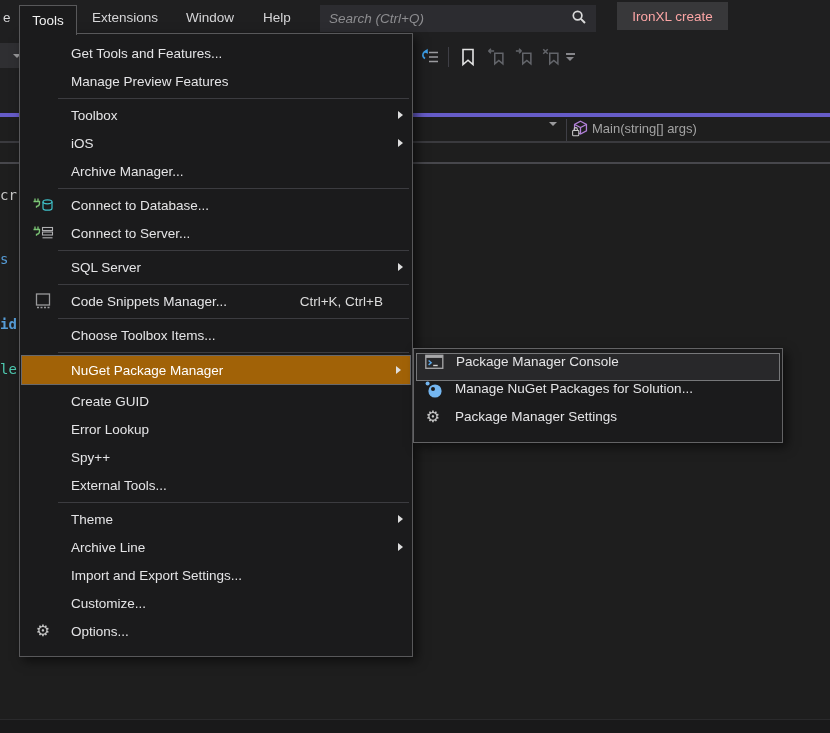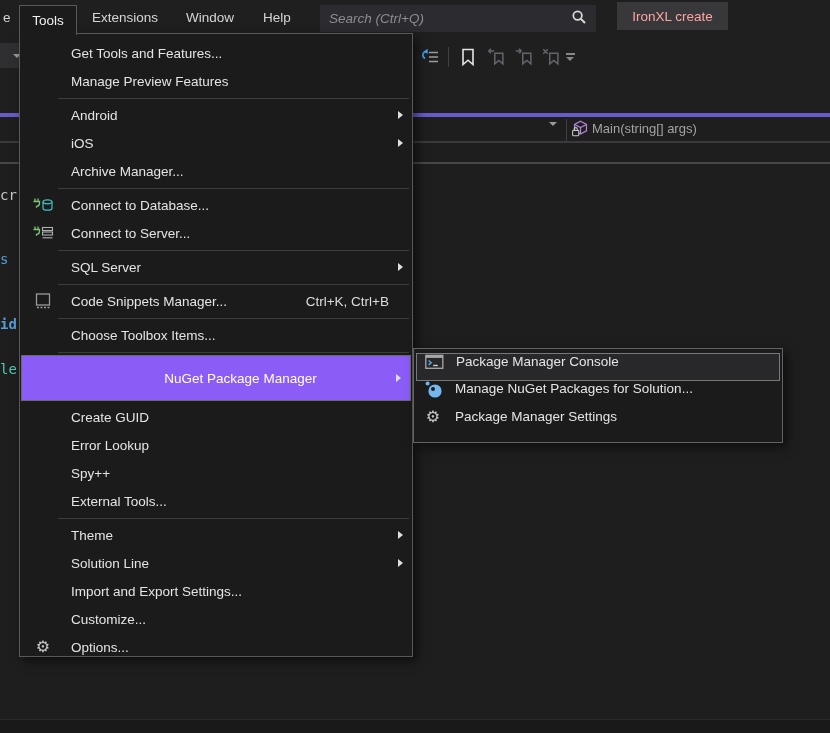--- a/index.html
+++ b/index.html
@@ -53,25 +53,25 @@
 
   
   .menu-tab { position:absolute; left:19px; top:5px; width:58px; height:30px; background:#1b1b1c;
               border:1px solid #58585a; border-bottom:none; z-index:6;
               display:flex; align-items:center; justify-content:center; color:#f0f0f0; font-size:13.5px; }
   .menu-panel { position:absolute; left:19px; top:33px; width:394px; height:624px; background:#1b1b1c;
                 border:1px solid #58585a; z-index:5; padding-top:5px; box-shadow:4px 4px 10px rgba(0,0,0,0.55); }
   .mrow { height:28px; display:flex; align-items:center; position:relative; padding-left:8px; cursor:default; }
   .mi-icon { flex:0 0 30px; display:flex; align-items:center; justify-content:center; }
   .mi-label { margin-left:13px; font-size:13.5px; color:#e4e4e6; white-space:nowrap; }
-  .mi-shortcut { margin-left:auto; margin-right:23px; font-size:13.5px; color:#dcdcdc; }
+  .mi-shortcut { margin-left:auto; margin-right:29px; font-size:13.5px; color:#dcdcdc; }
   .mi-arrow { position:absolute; right:9px; top:50%; margin-top:-4px; width:0; height:0;
               border-top:4px solid transparent; border-bottom:4px solid transparent; border-left:5px solid #dedede; }
   .msep { height:1px; background:#3c3c40; margin:3px 3px 2px 38px; }
-  .mrow.hl { margin:2px 1px; border:1px solid #69696b; background:#8b5cf6; height:46px; padding-left:6px;justify-content:center; }
+  .mrow.hl { margin:2px 1px; border:1px solid #69696b; background:#a16207; height:30px; padding-left:6px; }
   .mrow.hl .mi-label { color:#ffffff; }
   .gear-glyph { font-size:16px; color:#c6c6c6; line-height:1; }
 
   
   .submenu-panel { position:absolute; left:413px; top:348px; width:370px; height:95px; background:#1b1b1c;
                    border:1px solid #636365; z-index:7; padding-top:4px; box-shadow:4px 4px 10px rgba(0,0,0,0.55); }
   .srow { height:28px; display:flex; align-items:flex-start; padding-left:5px; cursor:default; }
   .si-icon { flex:0 0 28px; display:flex; align-items:center; justify-content:center; }
   .si-label { margin-left:8px; font-size:13.5px; color:#e4e4e6; white-space:nowrap; }
   .srow.focused { margin:0 2px; border:1px solid #77787a; background:#28282a; height:28px; padding-left:3px; }
@@ -174,21 +174,21 @@
       <span class="mi-label">Get Tools and Features...</span>
     </div>
     <div class="mrow">
       <span class="mi-icon"></span>
       <span class="mi-label">Manage Preview Features</span>
     </div>
     <div class="msep"></div>
 
     <div class="mrow">
       <span class="mi-icon"></span>
-      <span class="mi-label">Android</span>
+      <span class="mi-label">Toolbox</span>
       <span class="mi-arrow"></span>
     </div>
     <div class="mrow">
       <span class="mi-icon"></span>
       <span class="mi-label">iOS</span>
       <span class="mi-arrow"></span>
     </div>
     <div class="mrow">
       <span class="mi-icon"></span>
       <span class="mi-label">Archive Manager...</span>
@@ -269,21 +269,21 @@
     </div>
     <div class="msep"></div>
 
     <div class="mrow">
       <span class="mi-icon"></span>
       <span class="mi-label">Theme</span>
       <span class="mi-arrow"></span>
     </div>
     <div class="mrow">
       <span class="mi-icon"></span>
-      <span class="mi-label">Solution Line</span>
+      <span class="mi-label">Archive Line</span>
       <span class="mi-arrow"></span>
     </div>
     <div class="mrow">
       <span class="mi-icon"></span>
       <span class="mi-label">Import and Export Settings...</span>
     </div>
     <div class="mrow">
       <span class="mi-icon"></span>
       <span class="mi-label">Customize...</span>
     </div>

